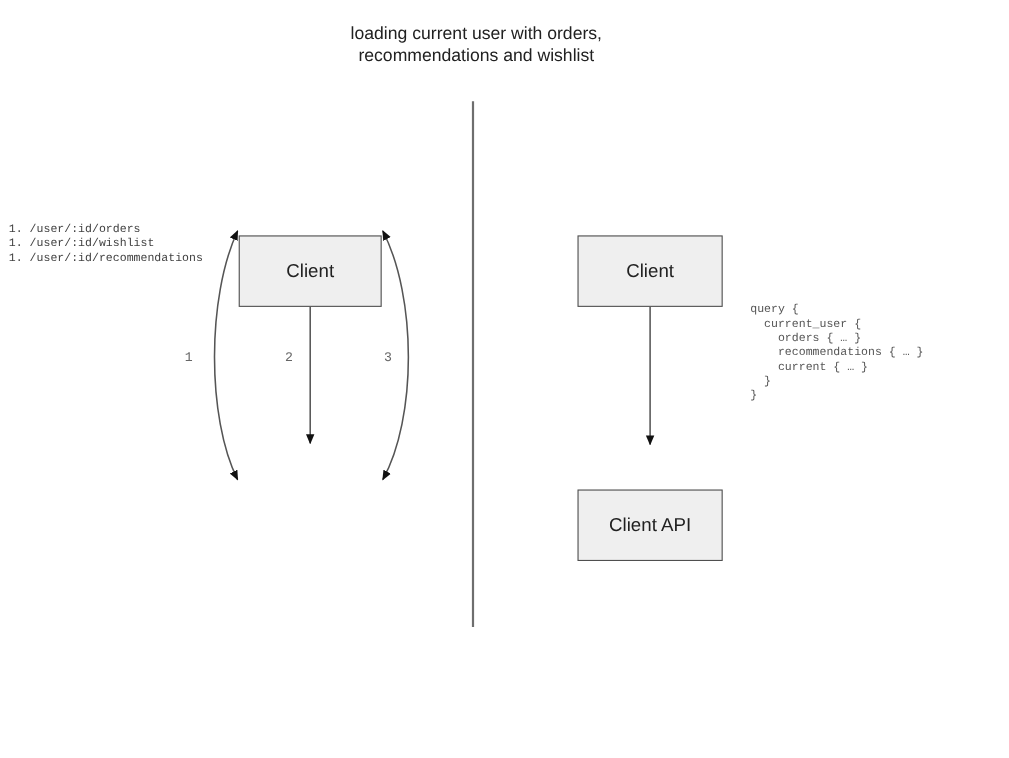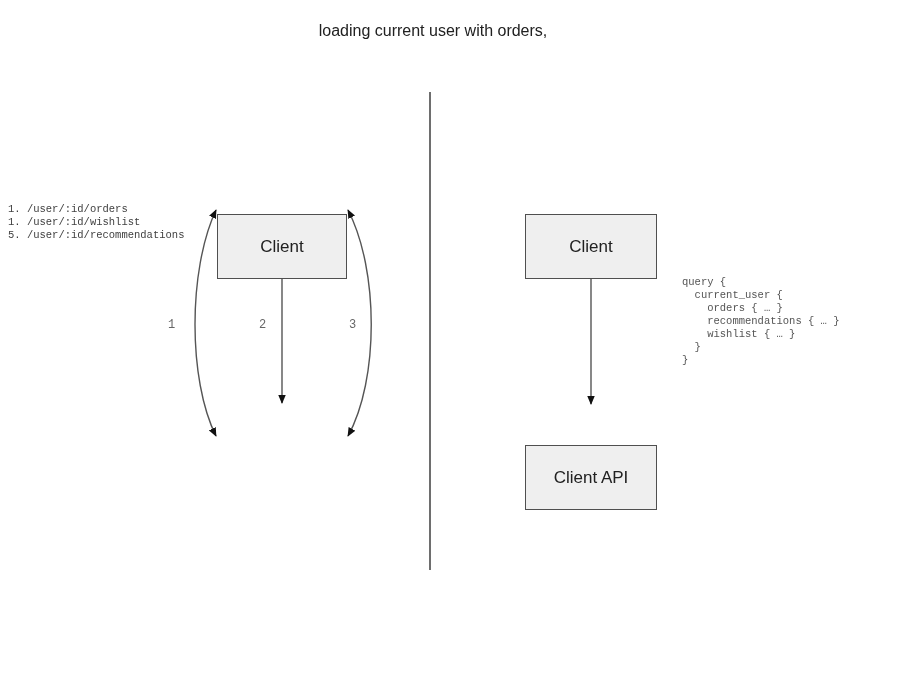--- a/index.html
+++ b/index.html
@@ -62,39 +62,40 @@
   .num-2{left:259px;top:318px;}
   .num-3{left:349px;top:318px;}
 </style>
 </head>
 <body>
 
 <div class="canvas">
 
   <div class="title">
     <div>loading current user with orders,</div>
+    <div>recommendations and wishlist</div>
   </div>
 
   <svg class="wires" width="917" height="689" viewBox="0 0 917 689">
     <defs>
       <marker id="ah" viewBox="0 0 10 10" refX="9" refY="5" markerWidth="6.5" markerHeight="6.5" orient="auto-start-reverse">
         <path class="ah-path" d="M0,0.8 L10,5 L0,9.2 z"></path>
       </marker>
     </defs>
     <line class="divider" x1="430" y1="92" x2="430" y2="570"></line>
     <path class="arrow" d="M216,210 C188,270 188,380 216,436" marker-start="url(#ah)" marker-end="url(#ah)"></path>
     <line class="arrow" x1="282" y1="244" x2="282" y2="403" marker-start="url(#ah)" marker-end="url(#ah)"></line>
     <path class="arrow" d="M348,210 C379,270 379,380 348,436" marker-start="url(#ah)" marker-end="url(#ah)"></path>
     <line class="arrow" x1="591" y1="244" x2="591" y2="404" marker-start="url(#ah)" marker-end="url(#ah)"></line>
   </svg>
 
   <div class="code endpoints">
     <div>1. /user/:id/orders</div>
     <div>1. /user/:id/wishlist</div>
-    <div>5. /user/:id/recommendations</div>
+    <div>1. /user/:id/recommendations</div>
   </div>
 
   <div class="box box-client-left">
     <span>Client</span>
   </div>
 
   <div class="arrow-num num-1">1</div>
   <div class="arrow-num num-2">2</div>
   <div class="arrow-num num-3">3</div>
 
@@ -103,18 +104,18 @@
   </div>
   <div class="box box-graphql-api">
     <span>Client API</span>
   </div>
 
   <div class="code query">
     <div>query {</div>
     <div>  current_user {</div>
     <div>    orders { … }</div>
     <div>    recommendations { … }</div>
-    <div>    wishlist { … }</div>
+    <div>    current { … }</div>
     <div>  }</div>
     <div>}</div>
   </div>
 
 </div>
 
 </body></html>

